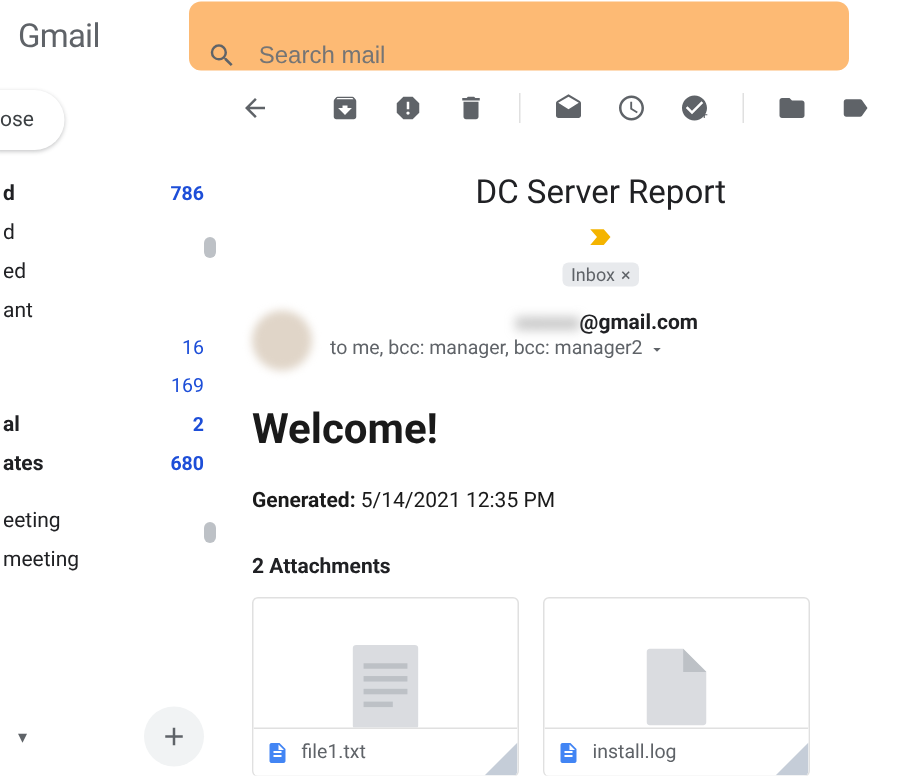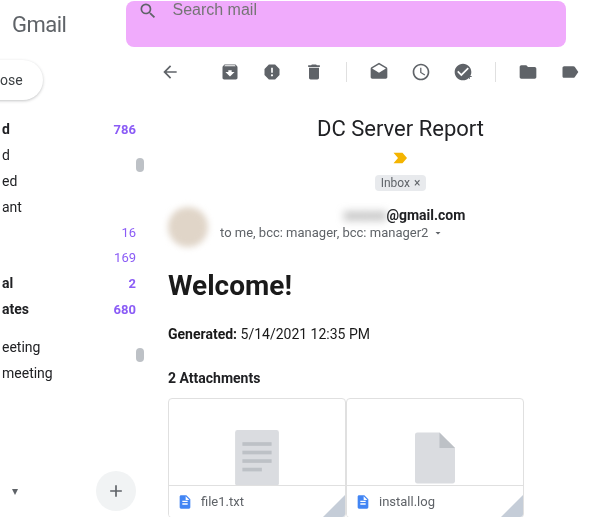--- a/index.html
+++ b/index.html
@@ -1,31 +1,31 @@
 <!DOCTYPE html>
 <html><head>
 <meta charset="utf-8">
 <style>
 * { box-sizing: border-box; margin: 0; padding: 0; }
 body { font-family: 'Google Sans', Roboto, Arial, sans-serif; background: #fff; color: #202124; width: 609px; height: 517px; overflow: hidden; position: relative; }
 
 .header { display: flex; align-items: center; height: 48px; padding: 0 4px; }
 .logo { font-size: 22px; font-weight: 400; color: #5f6368; padding-left: 8px; padding-right: 60px; letter-spacing: -0.5px; }
-.search-bar { flex: 1; background: #f0abfc; border-radius: 8px; display: flex; align-items: flex-start; height: 46px; padding: 0 12px; max-width: 440px; }
+.search-bar { flex: 1; background: #fdba74; border-radius: 8px; display: flex; align-items: flex-end; height: 46px; padding: 0 12px; max-width: 440px; }
 .search-bar .si { color: #5f6368; margin-right: 14px; }
 .search-bar input { border: none; background: transparent; font-size: 16px; color: #5f6368; outline: none; flex: 1; }
 
 .main { display: flex; height: calc(517px - 48px); }
 
 .sidebar { width: 148px; padding-top: 12px; position: relative; flex-shrink: 0; }
 .compose { background: #fff; border-radius: 24px; box-shadow: 0 1px 3px rgba(60,64,67,.3); padding: 12px 20px; font-size: 14px; color: #3c4043; margin-left: -20px; margin-bottom: 16px; display: inline-block; }
 .nav-list { list-style: none; font-size: 14px; }
 .nav-item { display: flex; justify-content: space-between; align-items: center; padding: 5px 12px 5px 0; color: #202124; border-radius: 0 16px 16px 0; }
 .nav-item.bold { font-weight: 700; }
-.nav-item .count { color: #8b5cf6; font-size: 13px; }
+.nav-item .count { color: #1d4ed8; font-size: 13px; }
 .nav-label { overflow: hidden; white-space: nowrap; text-overflow: clip; padding-left: 2px; }
 .sidebar-footer { position: absolute; bottom: 6px; left: 0; right: 0; display: flex; justify-content: space-between; align-items: center; padding: 0 12px; }
 .plus-circle { width: 40px; height: 40px; border-radius: 50%; background: #f1f3f4; display: flex; align-items: center; justify-content: center; color: #5f6368; font-size: 22px; }
 .caret-down { color: #5f6368; font-size: 12px; }
 .scrollbar-hint { position: absolute; right: 4px; top: 110px; width: 8px; height: 14px; background: #bdc1c6; border-radius: 4px; }
 .scrollbar-hint2 { position: absolute; right: 4px; top: 300px; width: 8px; height: 14px; background: #bdc1c6; border-radius: 4px; }
 
 .content { flex: 1; border-left: 0; background: #fff; }
 .toolbar { display: flex; align-items: center; height: 48px; padding: 8px 12px; gap: 22px; color: #5f6368; }
 .toolbar .back { margin-right: 18px; }
@@ -45,21 +45,21 @@
 .sender-email { font-size: 14px; font-weight: 700; color: #202124; }
 .sender-email .blur { filter: blur(4px); color: #888; }
 .recipients { font-size: 13px; color: #5f6368; margin-top: 2px; display: flex; align-items: center; gap: 4px; }
 
 .body-area { padding-left: 0; margin-top: 18px; }
 .welcome { font-size: 28px; font-weight: 700; color: #1a1a1a; margin-bottom: 24px; }
 .gen-line { font-size: 14px; color: #1a1a1a; margin-bottom: 28px; }
 .gen-line b { font-weight: 700; }
 
 .attach-header { font-size: 14px; font-weight: 700; color: #202124; margin-bottom: 12px; }
-.attachments { display: flex; }
+.attachments { display: flex; gap: 16px; }
 .att-card { width: 178px; height: 120px; border: 1px solid #e0e0e0; border-radius: 4px; position: relative; display: flex; align-items: center; justify-content: center; overflow: hidden; }
 .att-preview { color: #dadce0; }
 .att-footer { position: absolute; bottom: 0; left: 0; right: 0; height: 32px; border-top: 1px solid #e0e0e0; display: flex; align-items: center; padding: 0 8px; font-size: 13px; color: #5f6368; background: #fff; }
 .att-footer .fi { color: #4285f4; margin-right: 8px; }
 .att-corner { position: absolute; bottom: 0; right: 0; width: 0; height: 0; border-style: solid; border-width: 0 0 22px 22px; border-color: transparent transparent #c5cdd8 transparent; }
 
 svg { display: block; }
 </style>
 </head>
 <body>

